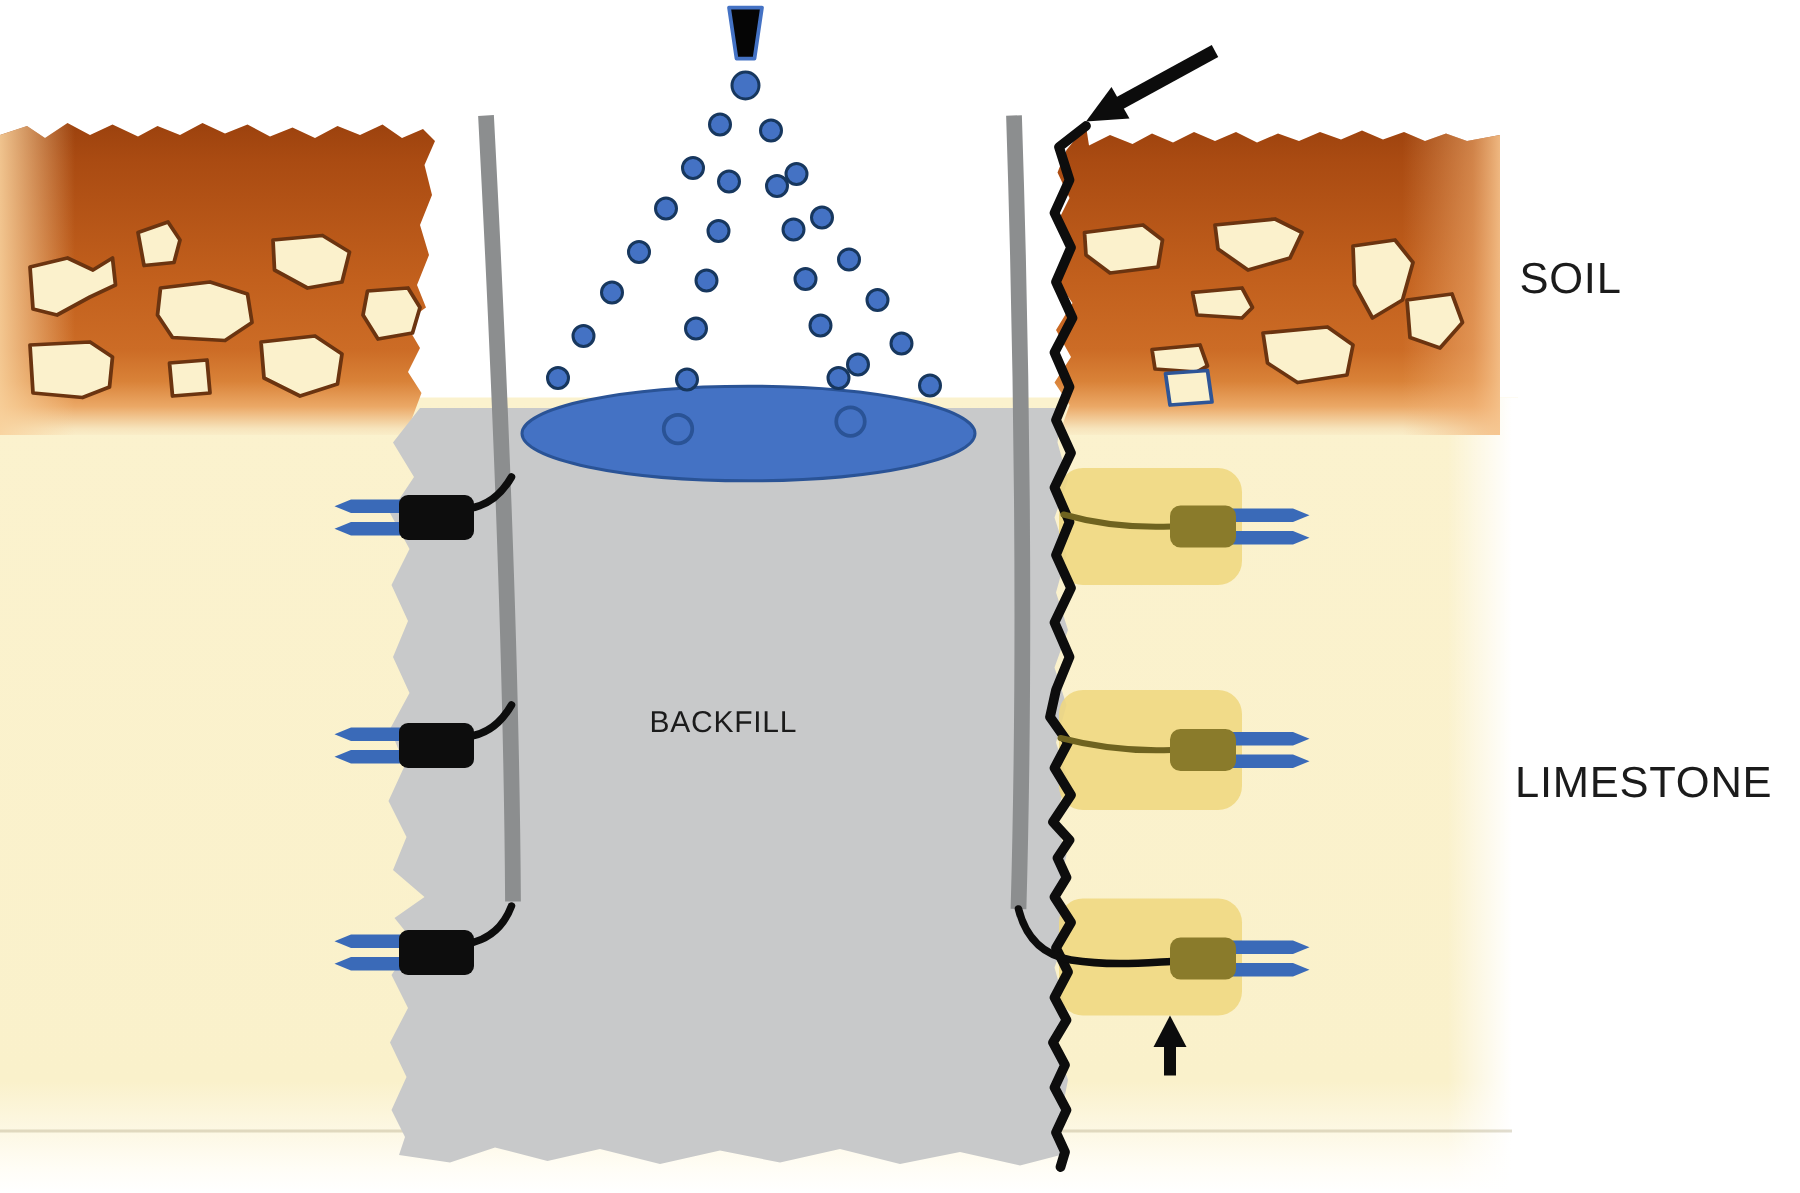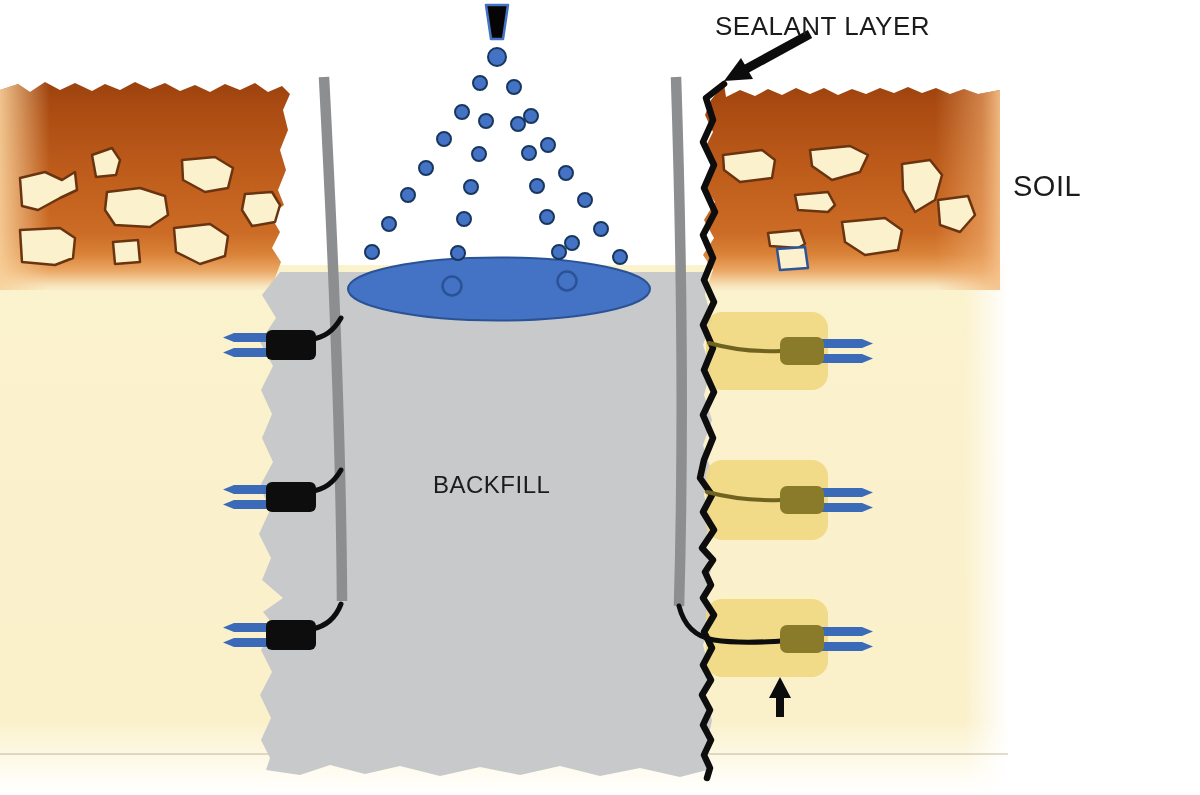--- a/index.html
+++ b/index.html
@@ -3,21 +3,21 @@
 <meta charset="utf-8">
 <style>
   html,body{margin:0;padding:0;background:#ffffff;}
   .canvas{position:relative;width:1200px;height:795px;background:#ffffff;overflow:hidden;
           font-family:"Liberation Sans",sans-serif;}
   .diagram-svg{position:absolute;left:0;top:0;}
   .lbl{position:absolute;color:#1b1b1b;white-space:nowrap;font-weight:400;letter-spacing:.5px;}
   .lbl-sealant{left:715px;top:11px;font-size:26px;}
   .lbl-soil{left:1013px;top:170px;font-size:29px;text-align:right;}
   .lbl-limestone{left:1010px;top:506px;font-size:29px;}
-  .lbl-backfill{left:433px;top:471px;font-size:24px;}
+  .lbl-backfill{left:433px;top:471px;font-size:20px;}
   .lbl-cementing{left:725px;top:724px;font-size:26px;}
   .drop{fill:var(--water-blue);stroke:#17375E;stroke-width:2;}
   .rock{fill:var(--rock-fill);stroke:var(--rock-outline);stroke-width:2.5;stroke-linejoin:round;}
   .rock-blue{fill:var(--rock-fill);stroke:#2E5597;stroke-width:2.5;stroke-linejoin:round;}
   .tube{fill:none;stroke:var(--tube-gray);stroke-width:10.5;}
   .sealant{fill:none;stroke:var(--sealant-black);stroke-width:6.5;stroke-linejoin:round;stroke-linecap:round;}
   .hl{fill:var(--highlight-yellow);fill-opacity:.88;}
   .sensor-body-l{fill:var(--sensor-black);}
   .sensor-body-r{fill:var(--sensor-olive);}
   .prong{fill:var(--prong-blue);}
@@ -203,16 +203,16 @@
   <g>
     <path class="arrow-shaft" d="M810,34 L746,69" stroke-width="9"></path>
     <polygon class="arrow" points="724,81 741,58 753,79"></polygon>
   </g>
   <g>
     <path class="arrow-shaft" d="M780,717 L780,697" stroke-width="8"></path>
     <polygon class="arrow" points="780,677 769,698 791,698"></polygon>
   </g>
 </svg>
 
-<div class="lbl lbl-sealant">SEALANT LAYER</div>
 <div class="lbl lbl-soil">SOIL</div>
+<div class="lbl lbl-limestone">LIMESTONE</div>
 <div class="lbl lbl-backfill">BACKFILL</div>
 </div>
 
 </body></html>

